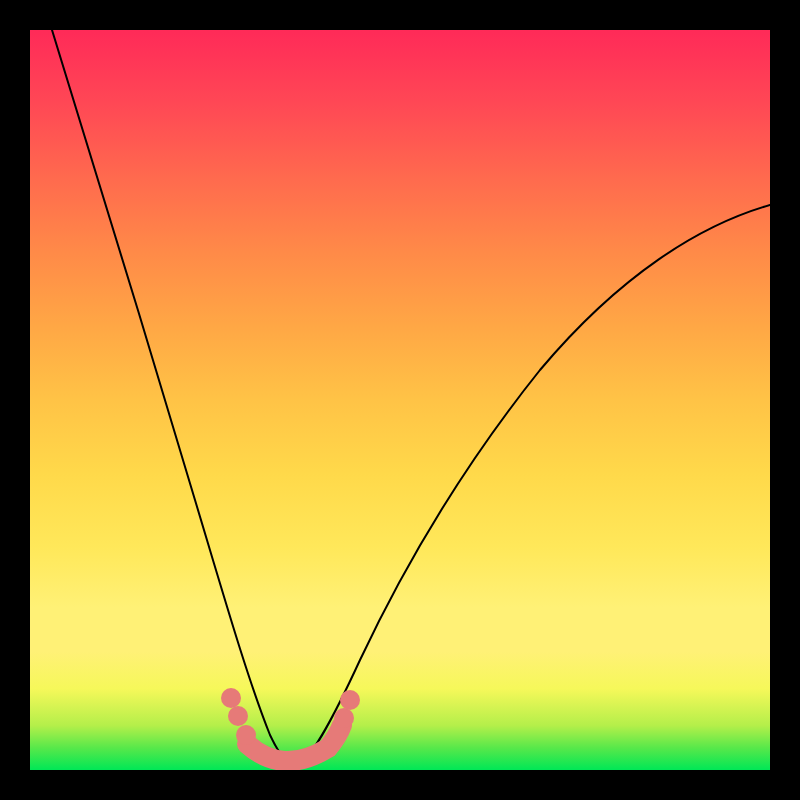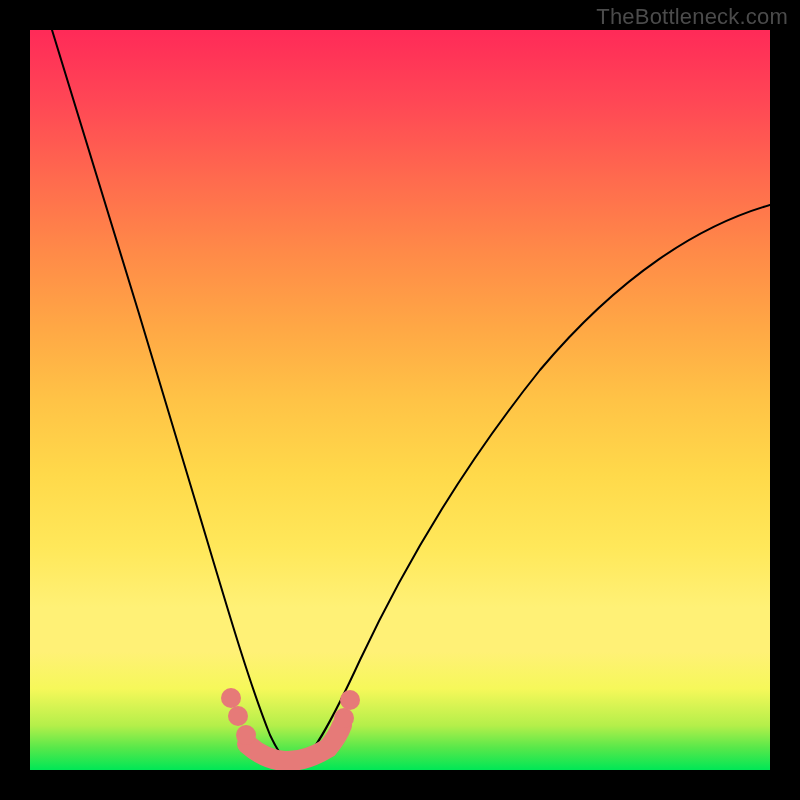--- a/index.html
+++ b/index.html
@@ -103,14 +103,13 @@
       <circle class="dot" cx="201" cy="668" r="10"></circle>
       <circle class="dot" cx="208" cy="686" r="10"></circle>
       <circle class="dot" cx="216" cy="705" r="10"></circle>
 
       <circle class="dot" cx="314" cy="688" r="10"></circle>
       <circle class="dot" cx="320" cy="670" r="10"></circle>
     </svg>
 
   </div>
 
-  <div class="watermark">TheBottleneck.com</div>
 </div>
 
 </body></html>

